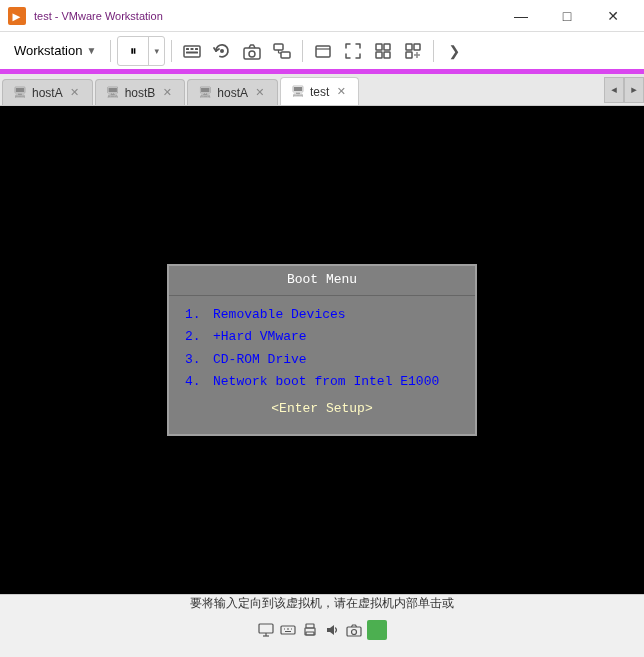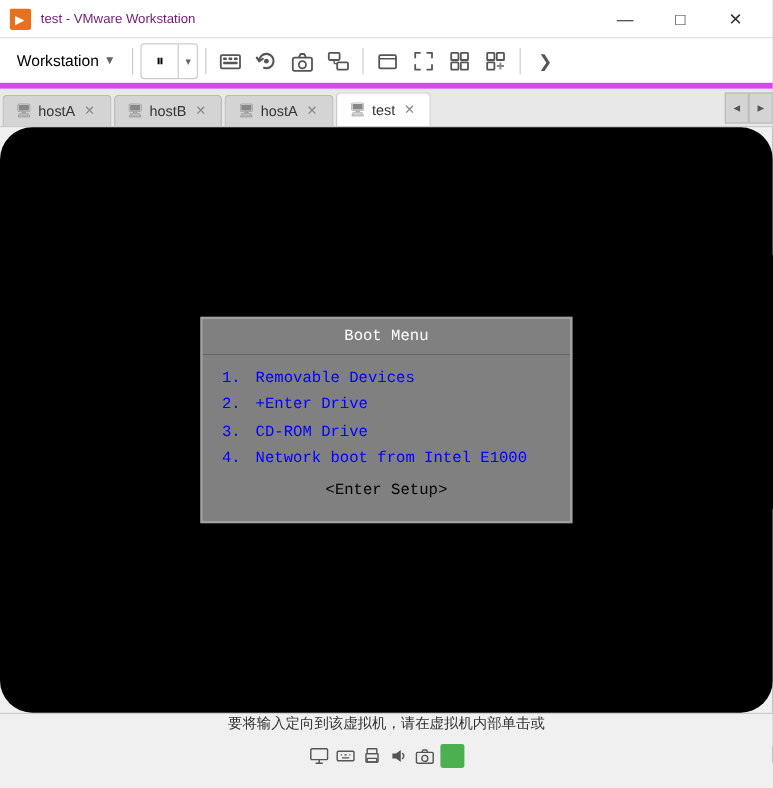--- a/index.html
+++ b/index.html
@@ -193,21 +193,20 @@
 
     
     .main-content {
       width: 644px;
       height: 488px;
       background: #000;
       display: flex;
       align-items: center;
       justify-content: center;
       position: relative;
-      border-radius: 27px;
     }
 
     
     .boot-menu {
       width: 310px;
       background: #808080;
       border: 2px solid #a0a0a0;
       padding: 0;
     }
     .boot-menu-title {
@@ -236,21 +235,21 @@
       color: #00f;
       min-width: 20px;
     }
     .boot-menu-item .item-text {
       color: #00f;
     }
     .boot-menu-enter {
       text-align: center;
       font-family: 'Courier New', monospace;
       font-size: 13px;
-      color: #000000;
+      color: #fef9c3;
       margin-top: 8px;
       padding-bottom: 6px;
     }
 
     
     .status-bar {
       display: flex;
       align-items: center;
       height: 28px;
       background: #f0f0f0;
@@ -435,21 +434,21 @@
 
   <div class="boot-menu">
     <div class="boot-menu-title">Boot Menu</div>
     <div class="boot-menu-items">
       <div class="boot-menu-item">
         <span class="item-num">1.</span>
         <span class="item-text">   Removable Devices</span>
       </div>
       <div class="boot-menu-item">
         <span class="item-num">2.</span>
-        <span class="item-text">+Enter Drive</span>
+        <span class="item-text">+Hard VMware</span>
       </div>
       <div class="boot-menu-item">
         <span class="item-num">3.</span>
         <span class="item-text">   CD-ROM Drive</span>
       </div>
       <div class="boot-menu-item">
         <span class="item-num">4.</span>
         <span class="item-text">   Network boot from Intel E1000</span>
       </div>
       <div class="boot-menu-enter">&lt;Enter Setup&gt;</div>

